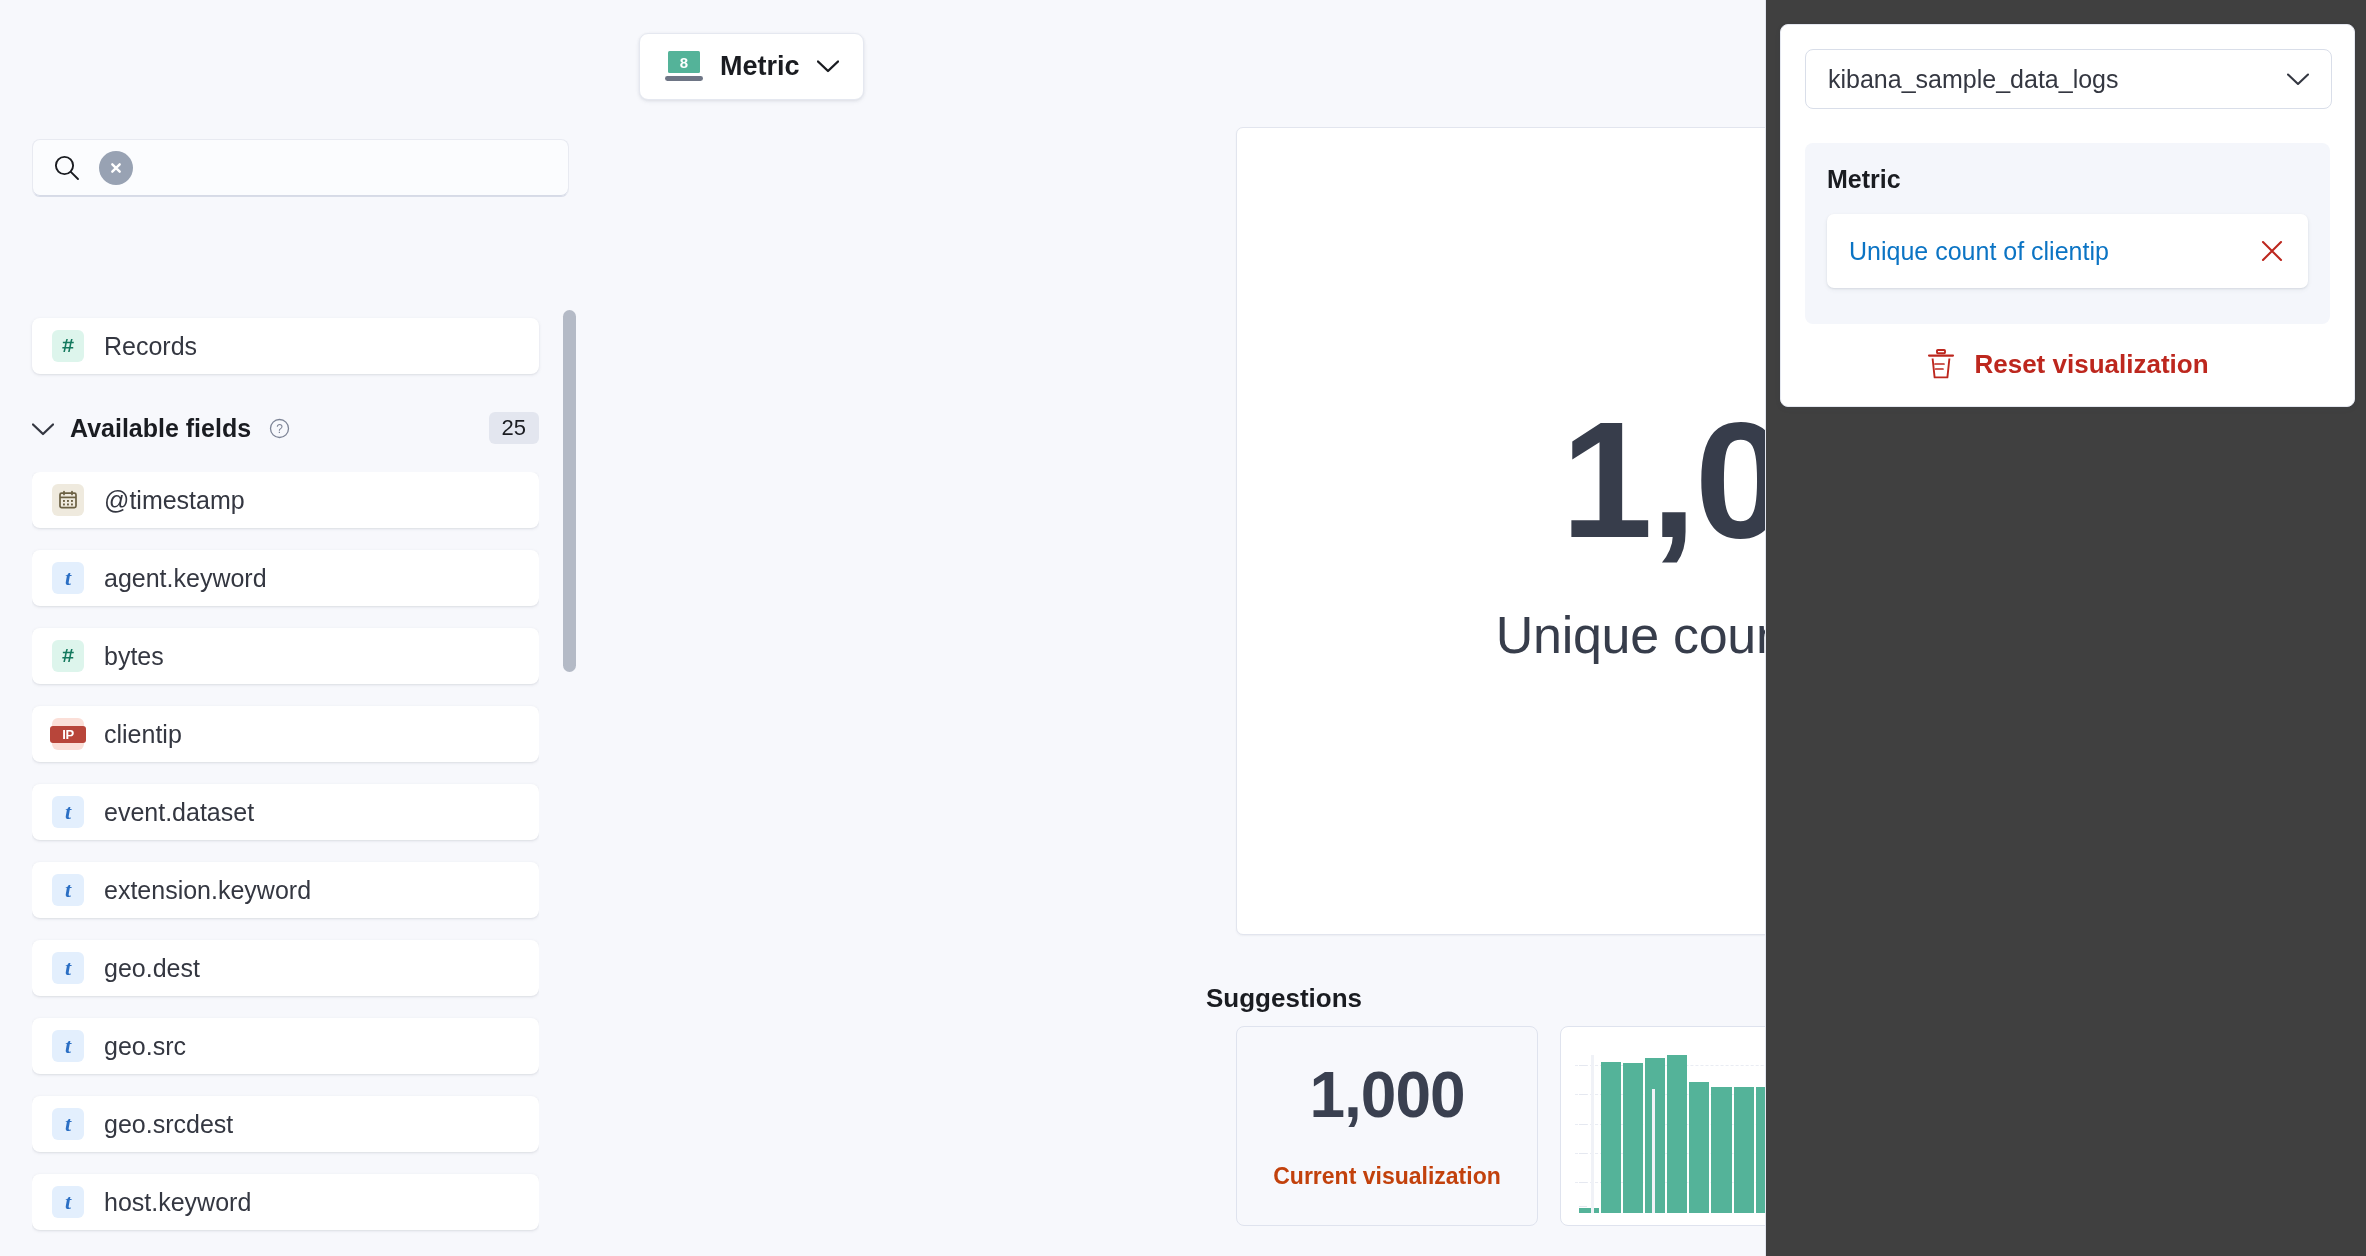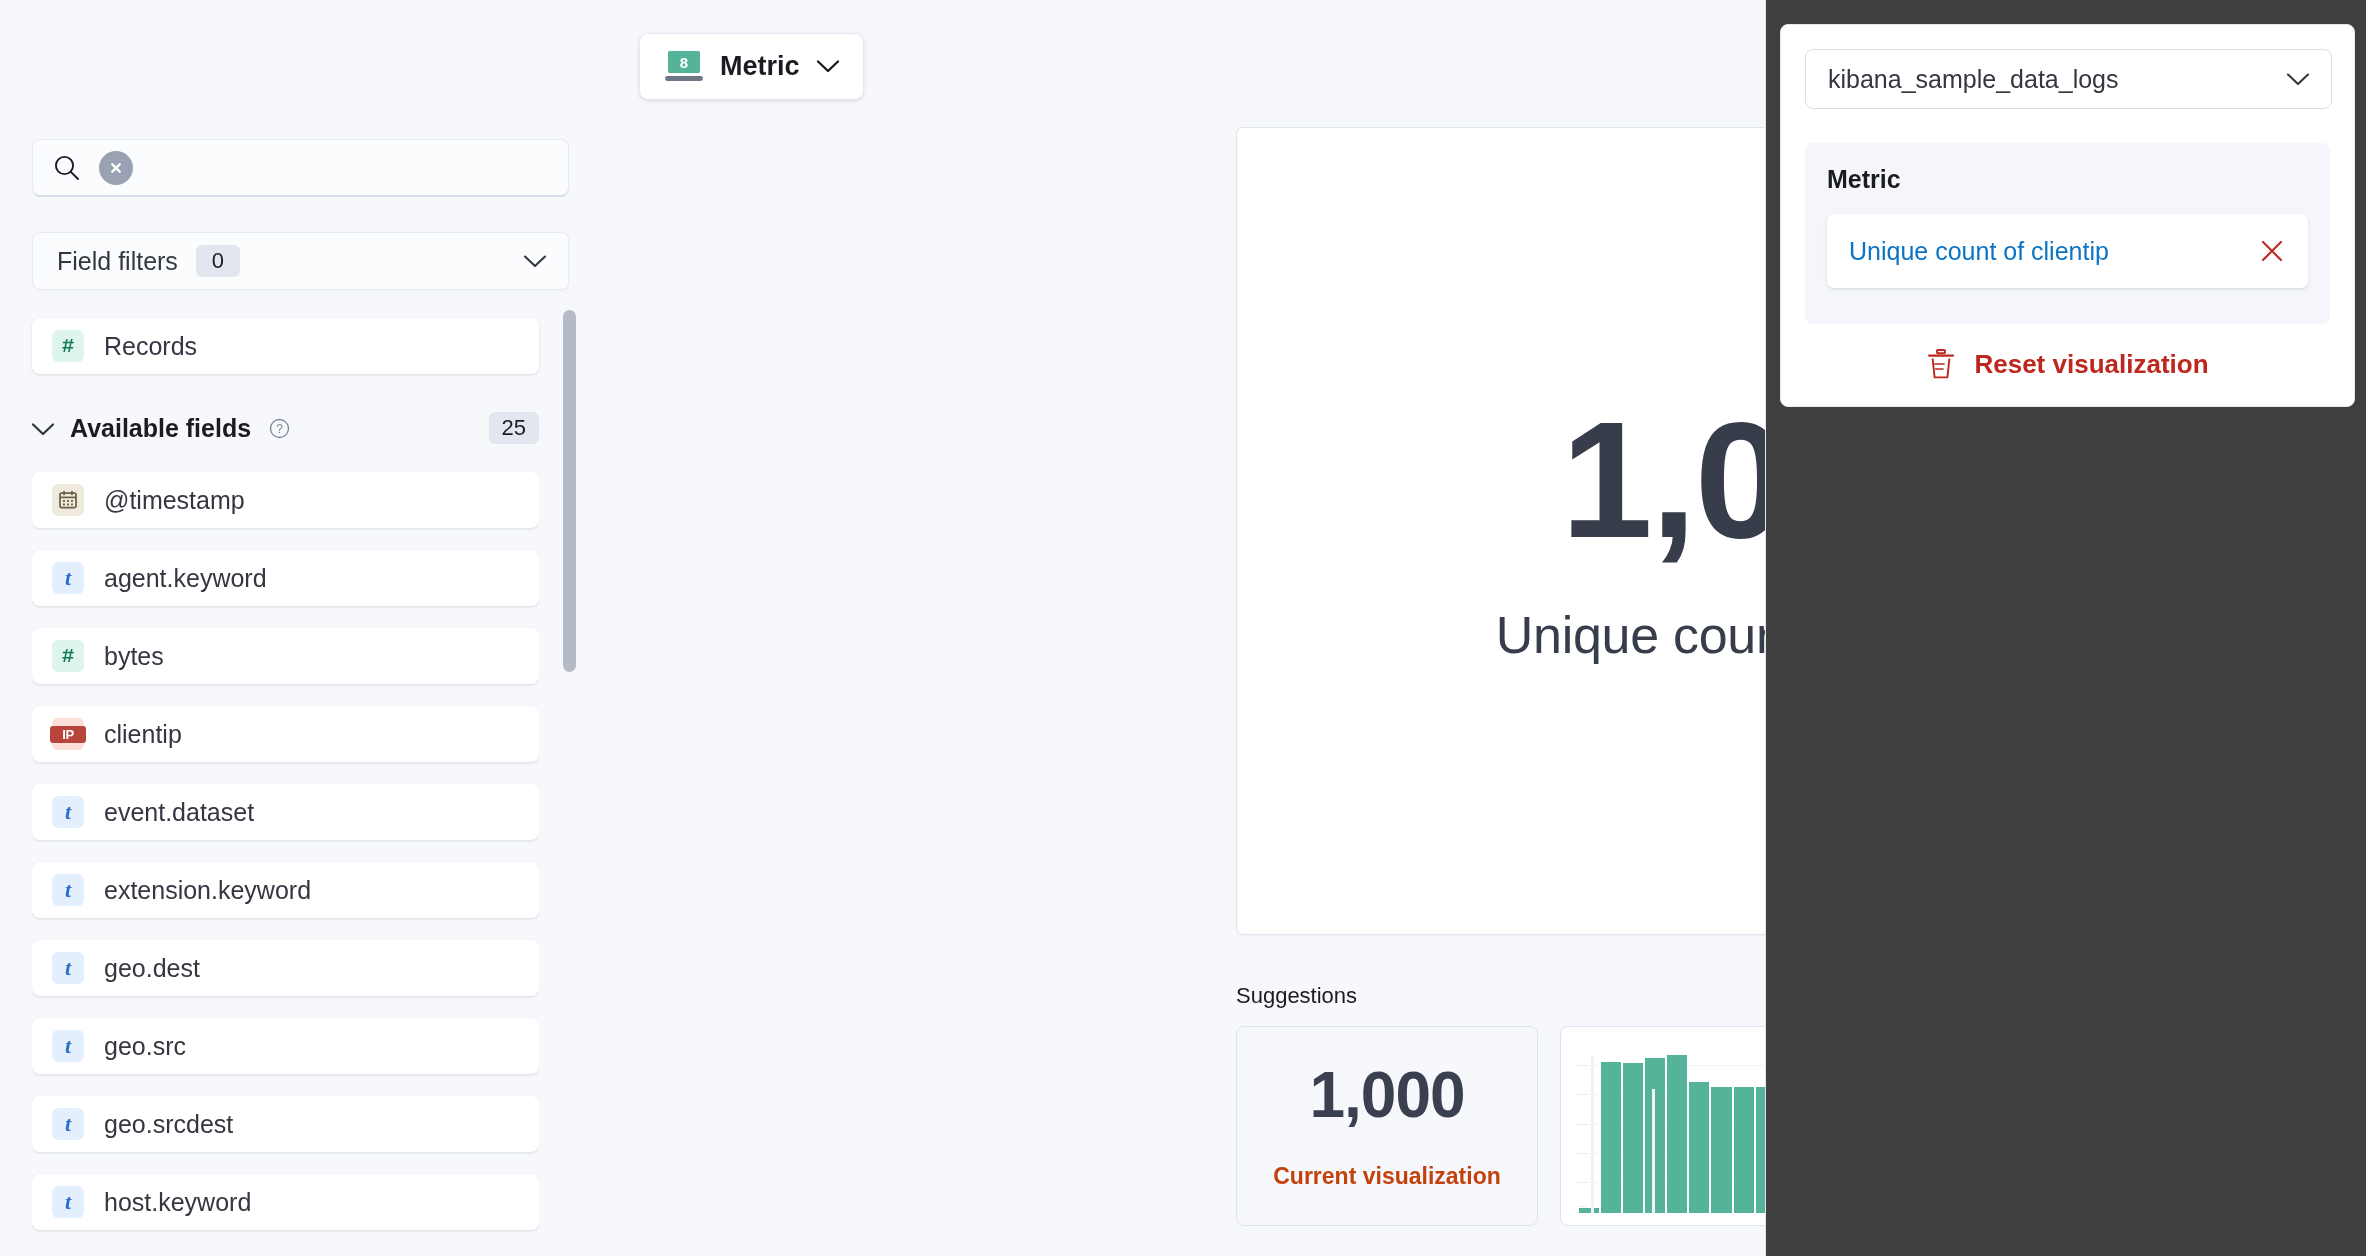--- a/index.html
+++ b/index.html
@@ -292,23 +292,23 @@
   }
   #metric-label {
     font-size: 52px;
     color: #373d4b;
     letter-spacing: -0.3px;
   }
 
   
   #suggestions-title {
     position: absolute;
-    left: 643px; top: 983px;
-    font-size: 22px;
-    font-weight: normal;
+    left: 613px; top: 983px;
+    font-size: 26px;
+    font-weight: bold;
     color: #1a1c21;
   }
   #suggestions-row {
     position: absolute;
     left: 643px; top: 1026px;
     display: flex;
     gap: 22px;
   }
   #sugg-current {
     width: 302px;
@@ -469,31 +469,20 @@
         <line x1="17.8" y1="17.8" x2="25" y2="25" stroke="#1a1c21" stroke-width="1.9" stroke-linecap="round"></line>
       </svg>
     </span>
     <span id="search-clear">
       <svg width="16" height="16" viewBox="0 0 16 16">
         <path d="M4.3 4.3 L11.7 11.7 M11.7 4.3 L4.3 11.7" stroke="#ffffff" stroke-width="2.4" stroke-linecap="round"></path>
       </svg>
     </span>
   </div>
 
-  <div id="field-filters">
-    <div id="ff-left">
-      <span id="ff-label">Field filters</span>
-      <span id="ff-count">0</span>
-    </div>
-    <span class="chev">
-      <svg viewBox="0 0 22 13">
-          <path d="M1 1.5 L11 11 L21 1.5" fill="none" stroke="#343741" stroke-width="2.1" stroke-linecap="round" stroke-linejoin="round"></path>
-        </svg>
-    </span>
-  </div>
 
   <div id="records-item">
     <span class="fieldicon fi-number">#</span>
     <span class="fieldname">Records</span>
   </div>
 
   <div id="avail-header">
     <div id="avail-left">
       <span id="avail-chev">
         <svg viewBox="0 0 22 13">

